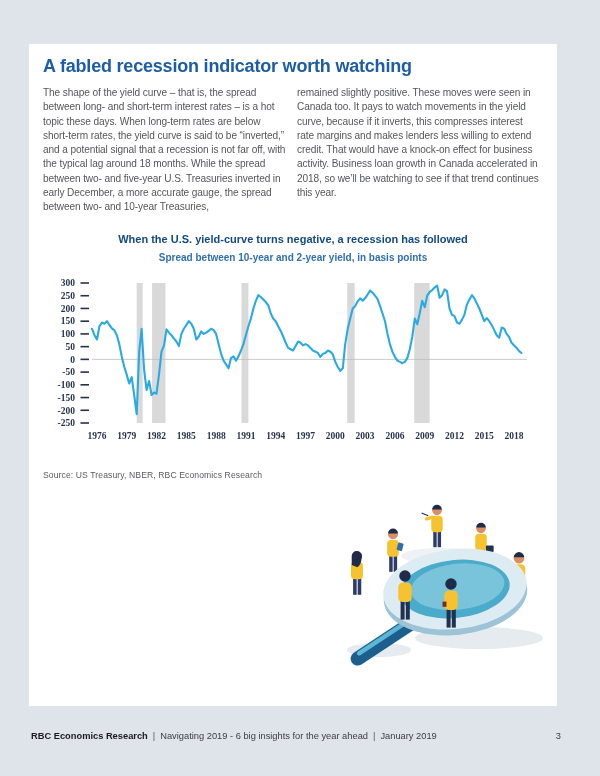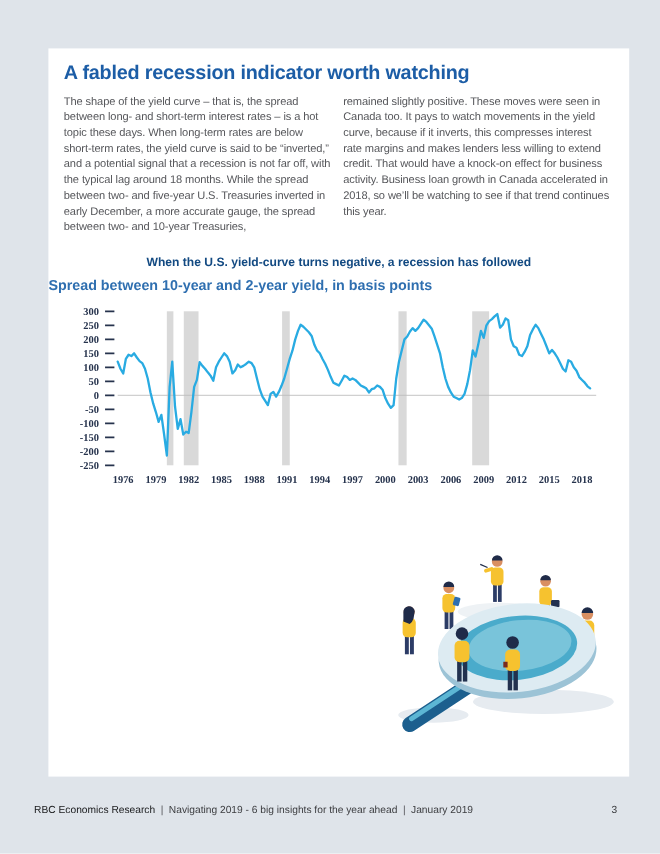--- a/index.html
+++ b/index.html
@@ -4,21 +4,21 @@
 <style>
   * { margin:0; padding:0; box-sizing:border-box; }
   html,body { width:600px; height:776px; }
   body {
     background:#dfe4ea;
     font-family:"Liberation Sans", sans-serif;
     position:relative;
     overflow:hidden;
   }
   .card {
-    position:absolute; left:44px; top:44px;
+    position:absolute; left:29px; top:44px;
     width:528px; height:662px;
     background:#ffffff;
   }
   .title {
     position:absolute; left:14px; top:12px;
     font-size:18px; font-weight:bold; color:#1c5da6;
     letter-spacing:-0.2px;
   }
   .columns {
     position:absolute; left:14px; top:42px; width:501px;
@@ -29,22 +29,22 @@
     font-size:10.1px; line-height:14.3px;
     color:#55565a; letter-spacing:-0.1px;
   }
   .chart-title {
     position:absolute; top:189px; left:0; width:100%;
     text-align:center;
     font-size:11px; font-weight:bold; color:#134a82;
   }
   .chart-subtitle {
     position:absolute; top:208px; left:0; width:100%;
-    text-align:left;
-    font-size:13px; font-weight:bold; color:#2f6fb0;
+    text-align:center;
+    font-size:10px; font-weight:bold; color:#2f6fb0;
   }
   #chart-svg { position:absolute; left:6px; top:233px; }
   .tick {
     font-family:"Liberation Serif", serif;
     font-size:9.5px; font-weight:bold; fill:#26334d;
   }
   .source {
     position:absolute; left:14px; top:426px;
     font-size:8.6px; color:#5a5b5e; letter-spacing:0.1px;
   }
@@ -53,21 +53,21 @@
     font-size:17px; line-height:25.5px; color:#55565a;
   }
   .quote-text { white-space:pre-line; }
   .qmark { color:#29abe2; font-weight:bold; font-size:21px; }
   .illustration { position:absolute; left:292px; top:452px; }
   .footer {
     position:absolute; left:31px; top:731px; width:530px;
     display:flex; justify-content:space-between; align-items:baseline;
     font-size:9.3px; color:#3c3d40;
   }
-  .footer .brand { font-weight:normal; color:#191a1c;margin-top:19px; }
+  .footer .brand { font-weight:bold; color:#191a1c;margin-top:19px; }
   .footer .sep { margin:0 5px; color:#55565a; }
   .page-num { color:#3c3d40; }
 </style>
 </head>
 <body>
 
 <div class="card">
 
   <h1 class="title">A fabled recession indicator worth watching</h1>
 
@@ -121,20 +121,21 @@
       <text x="300.31590909090954" y="162" text-anchor="middle" class="tick">2000</text>
       <text x="330.1113636363641" y="162" text-anchor="middle" class="tick">2003</text>
       <text x="359.9068181818186" y="162" text-anchor="middle" class="tick">2006</text>
       <text x="389.70227272727317" y="162" text-anchor="middle" class="tick">2009</text>
       <text x="419.49772727272773" y="162" text-anchor="middle" class="tick">2012</text>
       <text x="449.2931818181823" y="162" text-anchor="middle" class="tick">2015</text>
       <text x="479.0886363636368" y="162" text-anchor="middle" class="tick">2018</text>
       <polyline points="57.0,51.8 59.5,58.2 62.0,62.5 64.4,49.3 66.9,45.5 69.4,46.7 71.9,44.2 74.4,48.0 76.9,51.3 79.3,53.1 81.8,58.2 84.3,67.1 86.8,79.8 89.3,90.0 91.7,97.6 94.2,106.5 96.7,100.2 99.2,118.0 101.7,137.1 104.2,74.7 106.6,51.8 109.1,92.5 111.6,112.9 114.1,104.0 116.6,118.0 119.1,115.5 121.5,116.7 124.0,97.6 126.5,74.7 129.0,68.4 131.5,52.3 134.0,55.6 136.4,58.2 138.9,61.5 141.4,64.5 143.9,69.1 146.4,56.9 148.9,51.8 151.3,48.0 153.8,44.2 156.3,46.7 158.8,51.8 161.3,62.5 163.8,59.5 166.2,54.4 168.7,56.9 171.2,55.6 173.7,53.9 176.2,51.8 178.7,53.1 181.1,56.9 183.6,67.1 186.1,76.8 188.6,83.6 191.1,87.5 193.5,91.3 196.0,81.1 198.5,79.3 201.0,83.6 203.5,79.3 206.0,73.5 208.4,67.1 210.9,58.2 213.4,49.3 215.9,41.6 218.4,31.5 220.9,23.8 223.3,18.2 225.8,20.0 228.3,22.5 230.8,25.1 233.3,28.4 235.8,36.5 238.2,41.6 240.7,44.2 243.2,49.3 245.7,53.9 248.2,59.5 250.7,65.8 253.1,70.9 255.6,72.2 258.1,73.5 260.6,69.1 263.1,64.5 265.6,65.8 268.0,68.4 270.5,67.1 273.0,68.4 275.5,70.9 278.0,73.5 280.5,74.7 282.9,76.0 285.4,79.8 287.9,76.8 290.4,76.0 292.9,73.5 295.4,74.7 297.8,77.3 300.3,84.9 302.8,90.0 305.3,93.8 307.8,91.3 310.2,67.1 312.7,51.8 315.2,41.6 317.7,31.5 320.2,28.9 322.7,24.3 325.1,21.3 327.6,23.8 330.1,21.3 332.6,17.5 335.1,13.6 337.6,15.7 340.0,18.7 342.5,21.8 345.0,28.9 347.5,36.5 350.0,44.2 352.5,56.9 354.9,67.1 357.4,74.7 359.9,79.8 362.4,83.6 364.9,84.9 367.4,86.2 369.8,84.9 372.3,81.1 374.8,72.2 377.3,59.5 379.8,41.6 382.3,47.2 384.7,36.5 387.2,23.8 389.7,30.2 392.2,18.7 394.7,14.9 397.2,13.1 399.6,10.6 402.1,8.5 404.6,20.8 407.1,18.2 409.6,12.4 412.0,14.1 414.5,31.5 417.0,37.8 419.5,39.1 422.0,45.5 424.5,46.7 426.9,42.9 429.4,37.8 431.9,27.6 434.4,22.5 436.9,18.2 439.4,21.3 441.8,26.4 444.3,31.5 446.8,37.8 449.3,44.2 451.8,41.1 454.3,44.2 456.7,48.0 459.2,53.1 461.7,58.2 464.2,60.7 466.7,50.5 469.2,51.8 471.6,56.9 474.1,60.0 476.6,65.8 479.1,68.4 481.6,70.9 484.1,74.2 486.5,76.0" fill="none" stroke="#29abe2" stroke-width="2.1" stroke-linejoin="round" stroke-linecap="round"></polyline>
     </svg>
 
+  <div class="source">Source: US Treasury, NBER, RBC Economics Research</div>
 
 
   <svg class="illustration" width="238" height="186" viewBox="0 0 238 186">
 
     <ellipse cx="158" cy="142" rx="64" ry="11" fill="#e6ebf0"></ellipse>
     <ellipse cx="58" cy="154" rx="32" ry="7" fill="#e6ebf0"></ellipse>
     <ellipse cx="120" cy="60" rx="40" ry="8" fill="#eef2f5"></ellipse>
 
     <g transform="translate(72,40) scale(1.12)">
       <rect x="-3.4" y="17" width="3.1" height="15" fill="#2c3c66"></rect>

